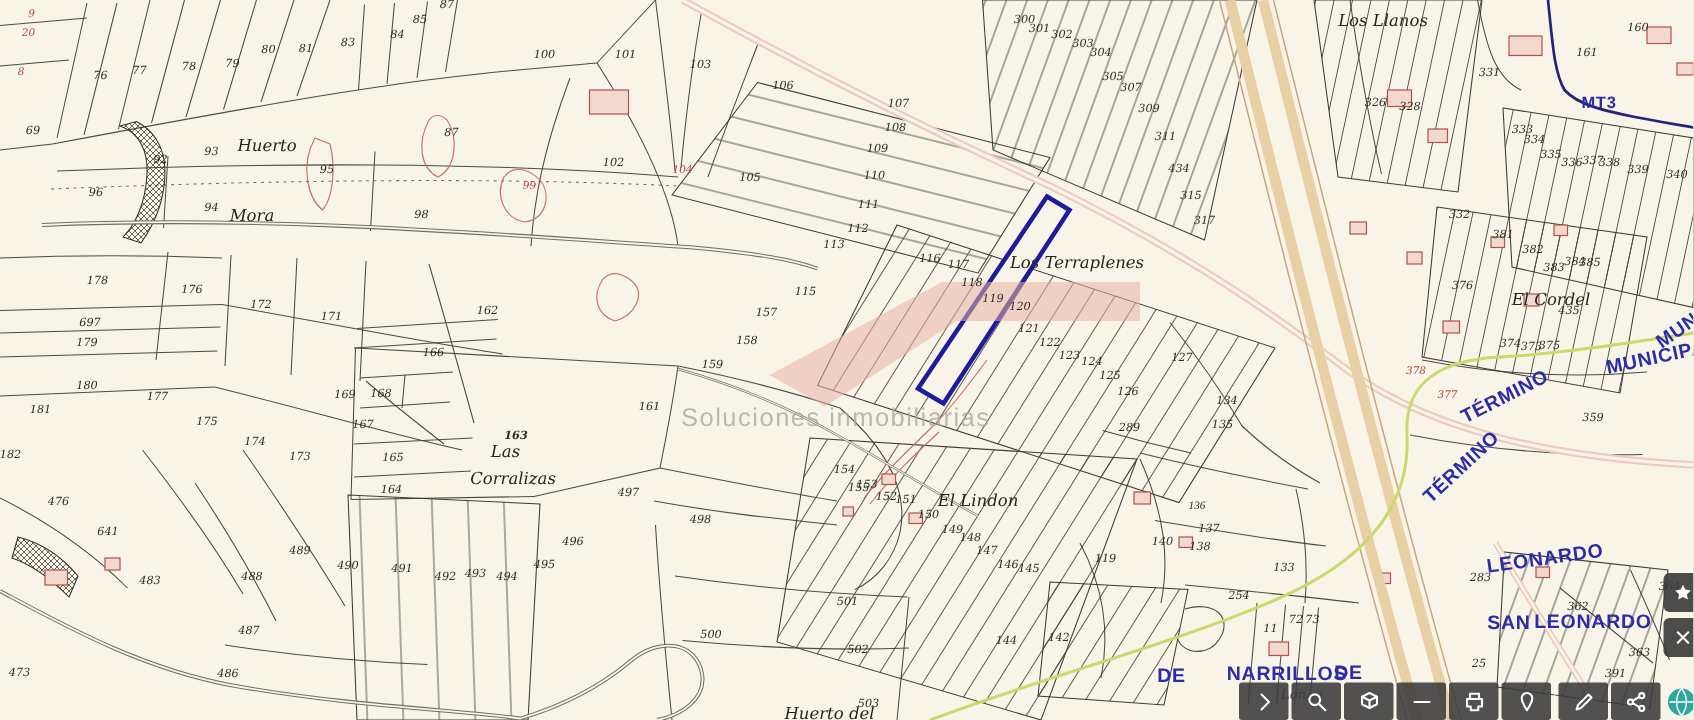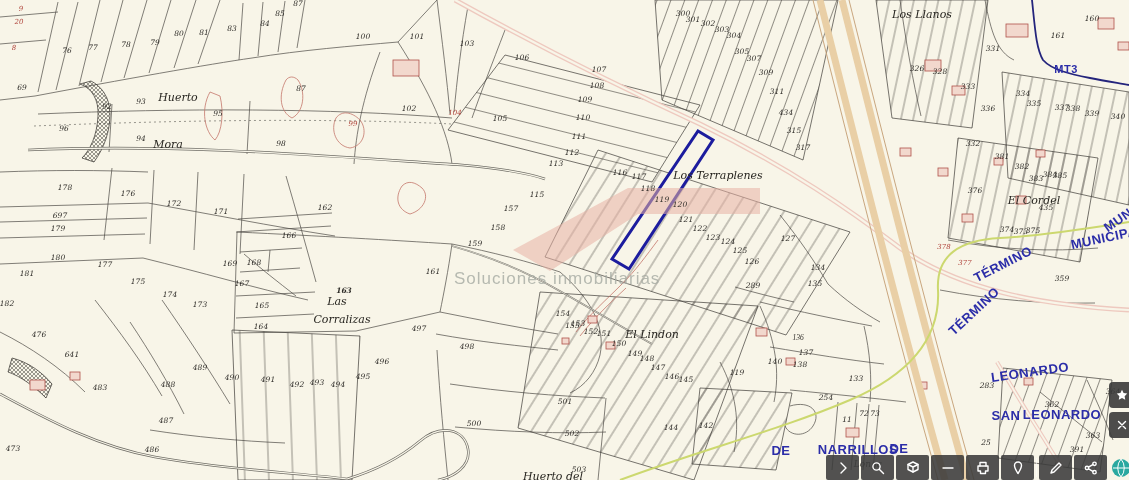--- a/index.html
+++ b/index.html
@@ -301,24 +301,24 @@
       <span class="lbl-n" style="left: 766px; top: 72px; transform: translate(-50%, -50%);">309</span>
       <span class="lbl-n" style="left: 777px; top: 91px; transform: translate(-50%, -50%);">311</span>
       <span class="lbl-n" style="left: 786px; top: 112px; transform: translate(-50%, -50%);">434</span>
       <span class="lbl-n" style="left: 794px; top: 130px; transform: translate(-50%, -50%);">315</span>
       <span class="lbl-n" style="left: 803px; top: 147px; transform: translate(-50%, -50%);">317</span>
       <span class="lbl-n" style="left: 917px; top: 68px; transform: translate(-50%, -50%);">326</span>
       <span class="lbl-n" style="left: 940px; top: 71px; transform: translate(-50%, -50%);">328</span>
       <span class="lbl-n" style="left: 993px; top: 48px; transform: translate(-50%, -50%);">331</span>
       <span class="lbl-n" style="left: 1092px; top: 18px; transform: translate(-50%, -50%);">160</span>
       <span class="lbl-n" style="left: 1058px; top: 35px; transform: translate(-50%, -50%);">161</span>
-      <span class="lbl-n" style="left: 968px; top: 86px; transform: translate(-50%, -50%);">333</span>
+      <span class="lbl-n" style="left: 1015px; top: 86px; transform: translate(-50%, -50%);">333</span>
       <span class="lbl-n" style="left: 1023px; top: 93px; transform: translate(-50%, -50%);">334</span>
       <span class="lbl-n" style="left: 1034px; top: 103px; transform: translate(-50%, -50%);">335</span>
-      <span class="lbl-n" style="left: 988px; top: 108px; transform: translate(-50%, -50%);">336</span>
+      <span class="lbl-n" style="left: 1048px; top: 108px; transform: translate(-50%, -50%);">336</span>
       <span class="lbl-n" style="left: 1062px; top: 107px; transform: translate(-50%, -50%);">337</span>
       <span class="lbl-n" style="left: 1073px; top: 108px; transform: translate(-50%, -50%);">338</span>
       <span class="lbl-n" style="left: 1092px; top: 113px; transform: translate(-50%, -50%);">339</span>
       <span class="lbl-n" style="left: 1118px; top: 116px; transform: translate(-50%, -50%);">340</span>
       <span class="lbl-n" style="left: 973px; top: 143px; transform: translate(-50%, -50%);">332</span>
       <span class="lbl-n" style="left: 1002px; top: 156px; transform: translate(-50%, -50%);">381</span>
       <span class="lbl-n" style="left: 1022px; top: 166px; transform: translate(-50%, -50%);">382</span>
       <span class="lbl-n" style="left: 1036px; top: 178px; transform: translate(-50%, -50%);">383</span>
       <span class="lbl-n" style="left: 1050px; top: 174px; transform: translate(-50%, -50%);">384</span>
       <span class="lbl-n" style="left: 1060px; top: 175px; transform: translate(-50%, -50%);">385</span>

